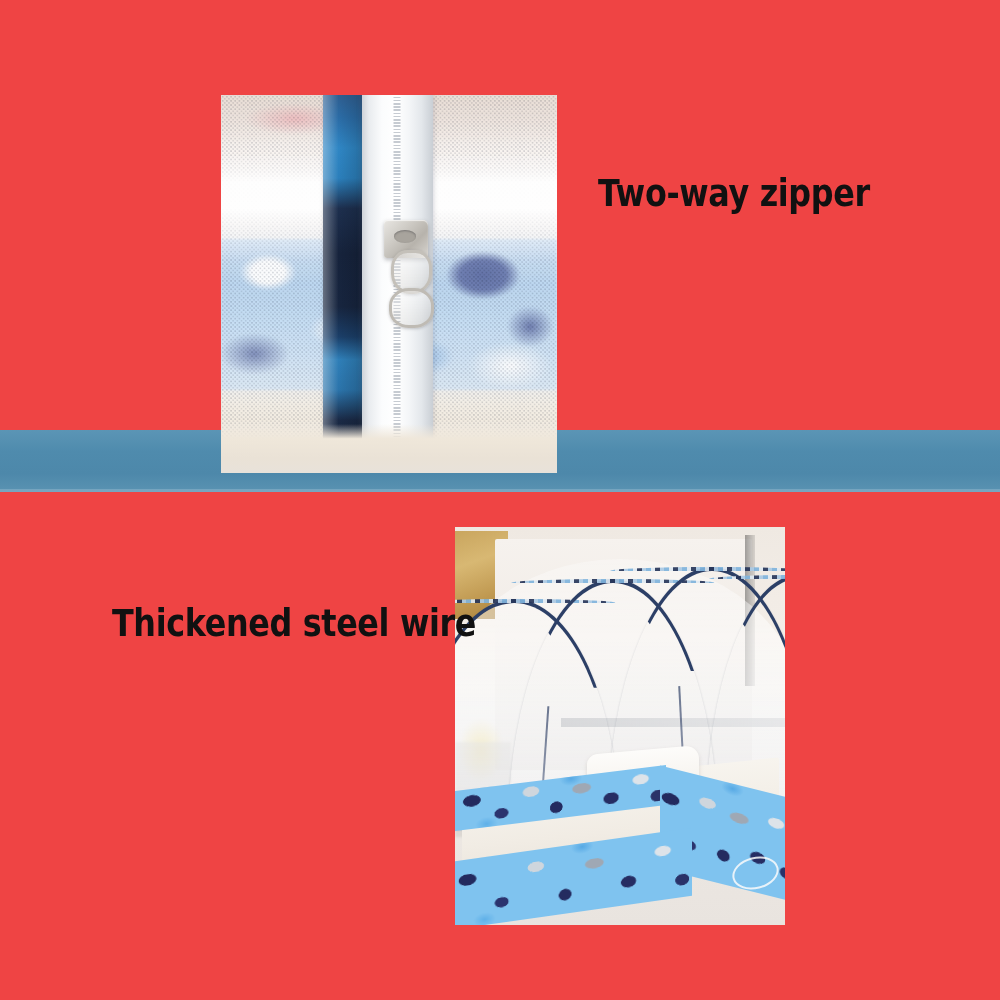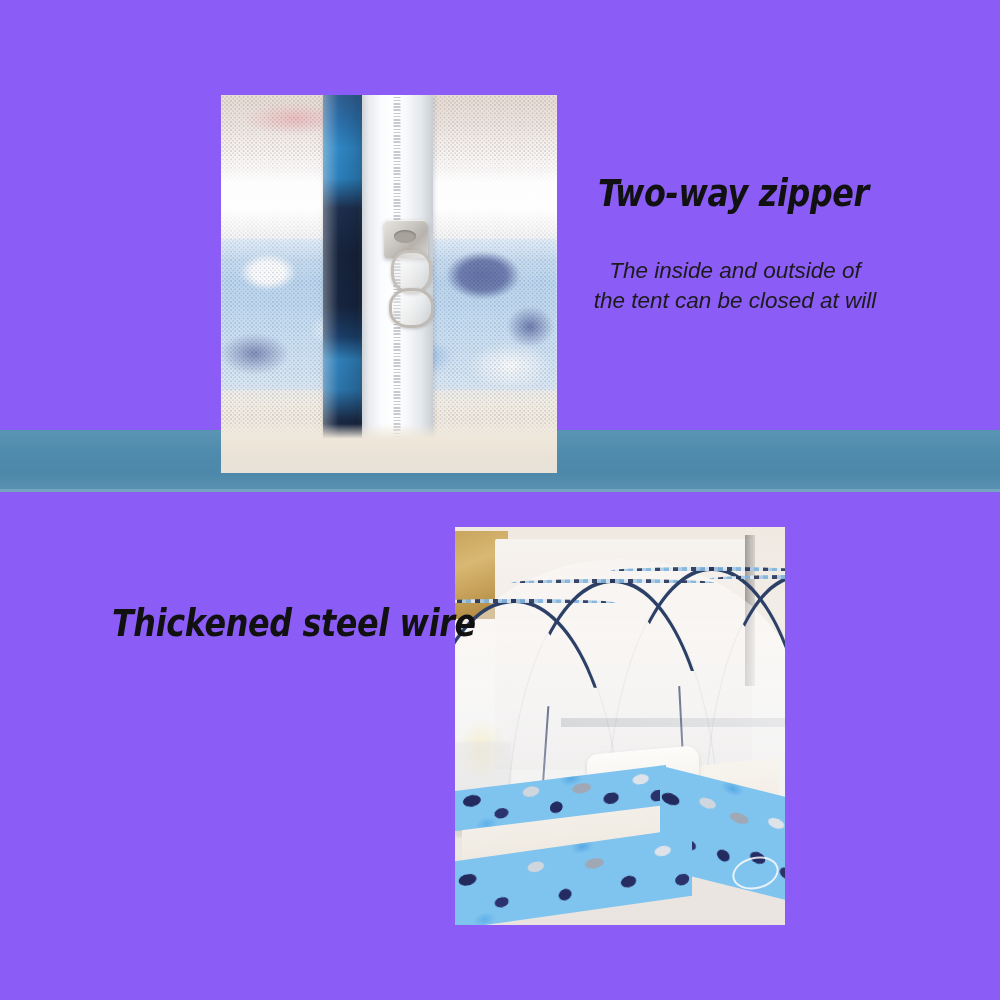--- a/index.html
+++ b/index.html
@@ -10,22 +10,21 @@
     width: 1000px;
     height: 1000px;
     background: #ebecee;
     font-family: "Liberation Sans", sans-serif;
     overflow: hidden;
     position: relative;
   }
   .page {
     position: absolute;
     inset: 0;
-    background: #8b5cf6;
-    font-style: italic;
+    background: #ef4444;
   }
 
   
   .divider-band {
     position: absolute;
     left: 0;
     top: 430px;
     width: 1000px;
     height: 62px;
     background: linear-gradient(180deg, #5b95b5 0%, #4f8bad 35%, #4d88aa 70%, #5a93b2 100%);
@@ -459,22 +458,20 @@
       <div class="zp-teeth"></div>
     </div>
     <div class="zp-slider"></div>
     <div class="zp-pull-a"></div>
     <div class="zp-pull-b"></div>
     <div class="zp-bottomband"></div>
   </div>
 
   <h2 class="heading" id="zipper-heading">Two-way zipper</h2>
 
-  <p class="body-text" id="zipper-body">The inside and outside of
-the tent can be closed at will</p>
 
   <div class="divider-band"></div>
 
   <div class="photo" id="tent-photo">
     <div class="tp-layer tp-room"></div>
     <div class="tp-wood"></div>
     <div class="tp-headboard"></div>
     <div class="tp-rail"></div>
     <div class="tp-frame-r"></div>
     <div class="tp-lamp"></div>

